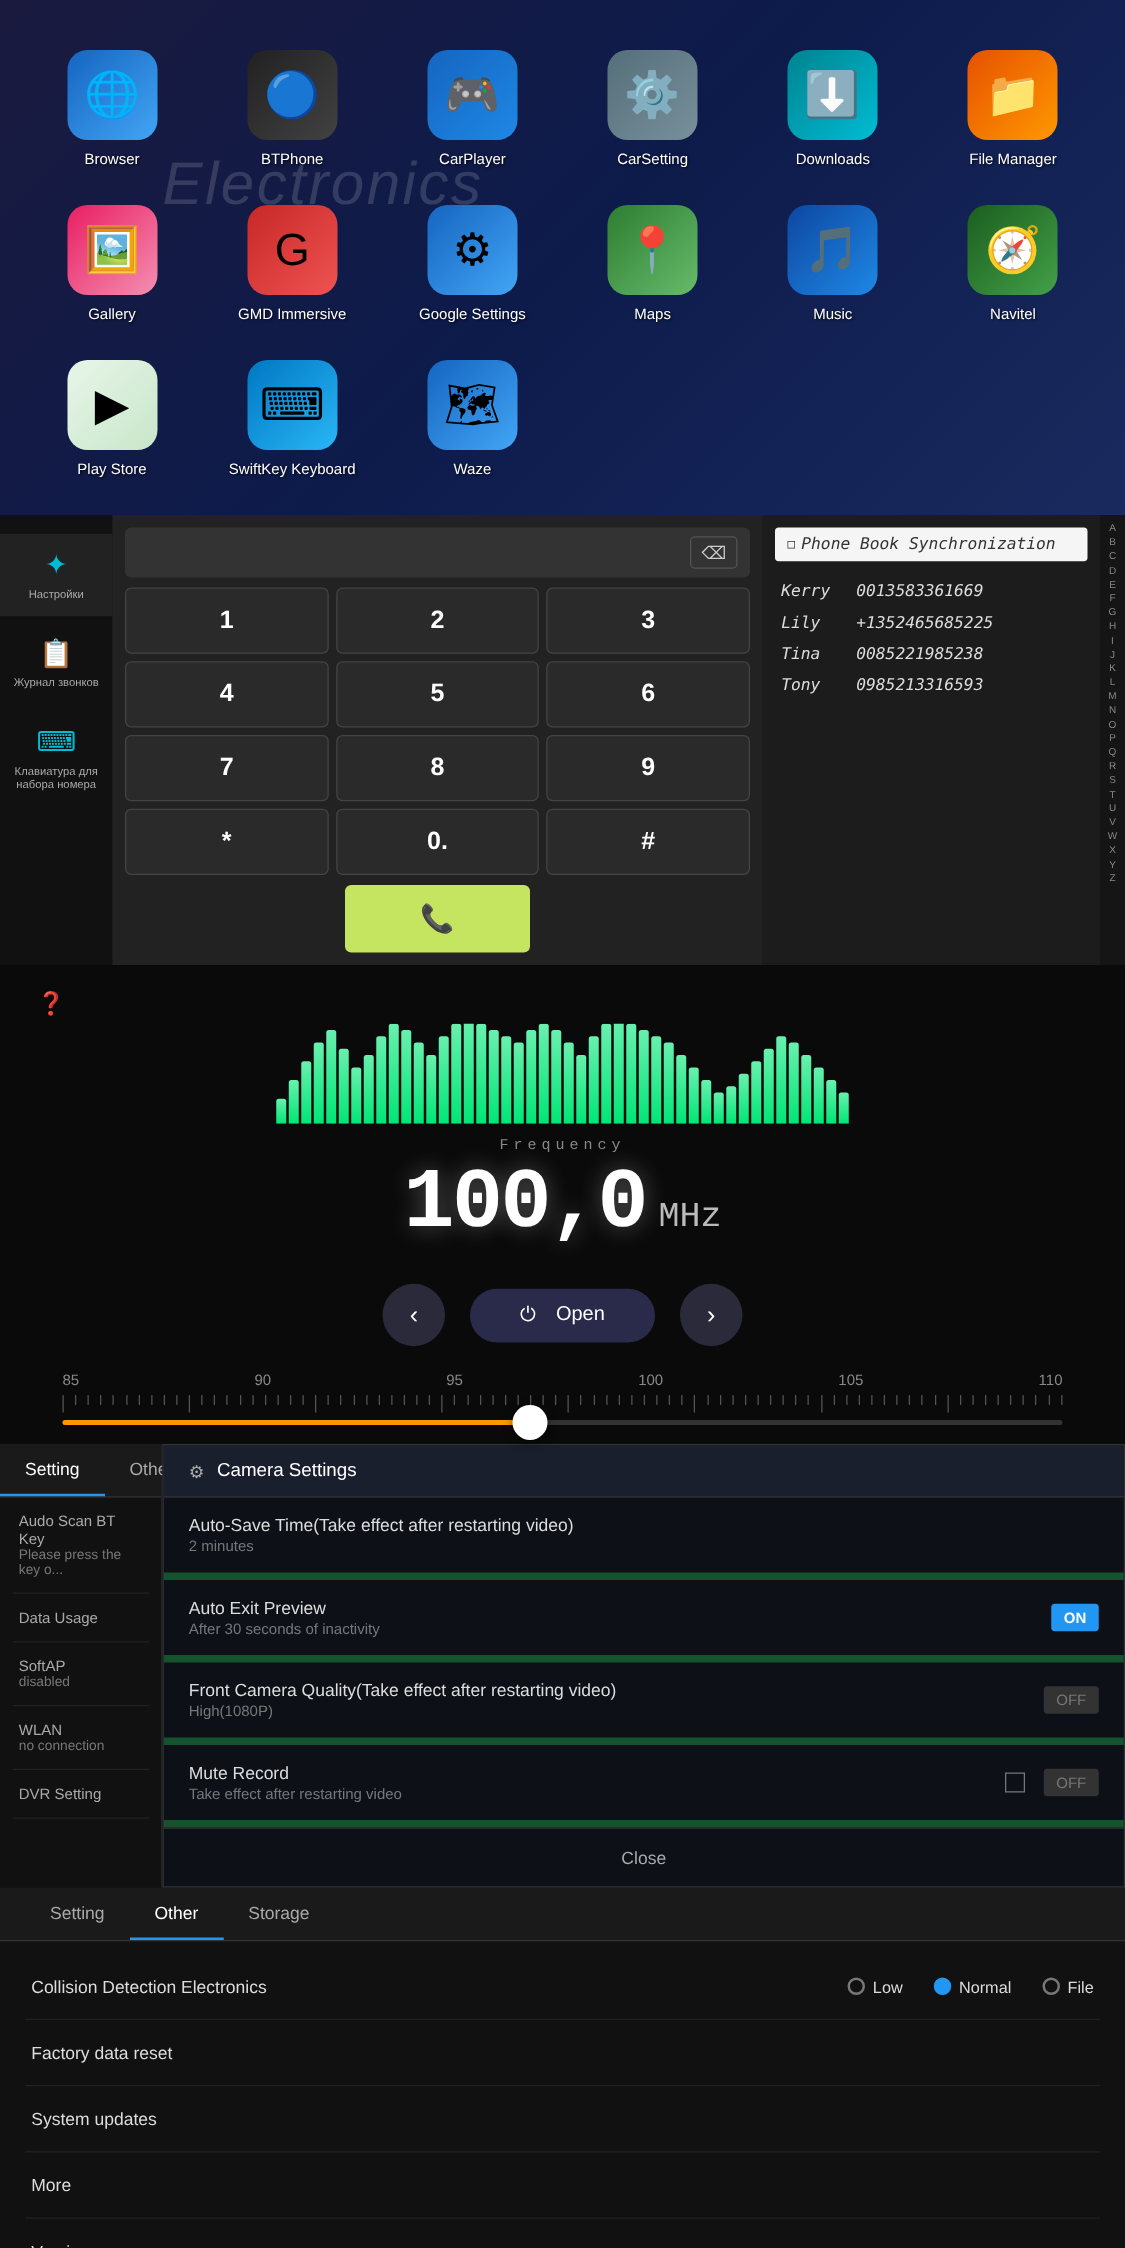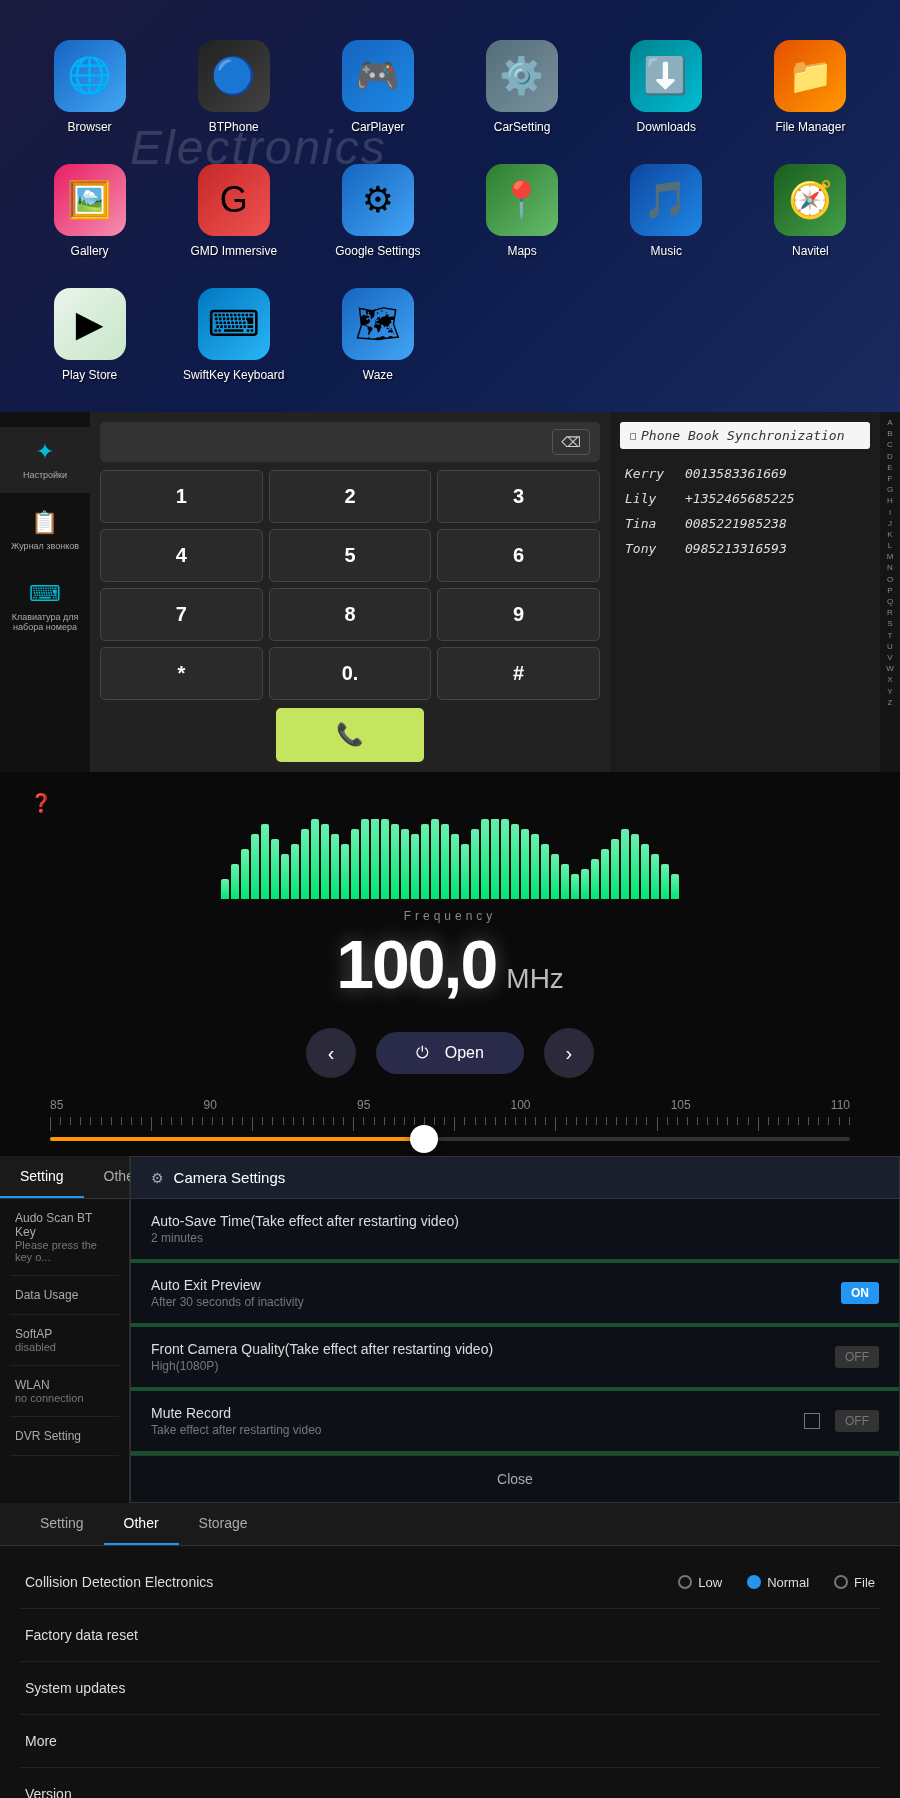--- a/index.html
+++ b/index.html
@@ -245,20 +245,21 @@
       overflow: hidden;
     }
     .eq-bar {
       width: 8px;
       border-radius: 2px 2px 0 0;
       background: linear-gradient(to top, #00e676, #69f0ae);
     }
     .radio-freq-display {
       text-align: center;
       padding: 10px 0;
+      font-family: Liberation Mono, monospace;
     }
     .radio-freq-number {
       font-size: 68px;
       font-weight: bold;
       color: white;
       letter-spacing: -2px;
       text-shadow: 0 0 20px rgba(255,255,255,0.3);
     }
     .radio-freq-unit {
       font-size: 28px;
@@ -387,21 +388,21 @@
       font-size: 14px;
     }
     .settings-list {
       padding: 0;
     }
     .settings-row {
       display: flex;
       align-items: center;
       justify-content: center;
       padding: 14px 20px;
-      border-bottom: 4px solid #14532d;
+      border-bottom: 6px solid #14532d;
     }
     .settings-row-info {
       flex: 1;
     }
     .settings-row-title {
       color: #ddd;
       font-size: 14px;
       margin-bottom: 2px;
     }
     .settings-row-subtitle {

